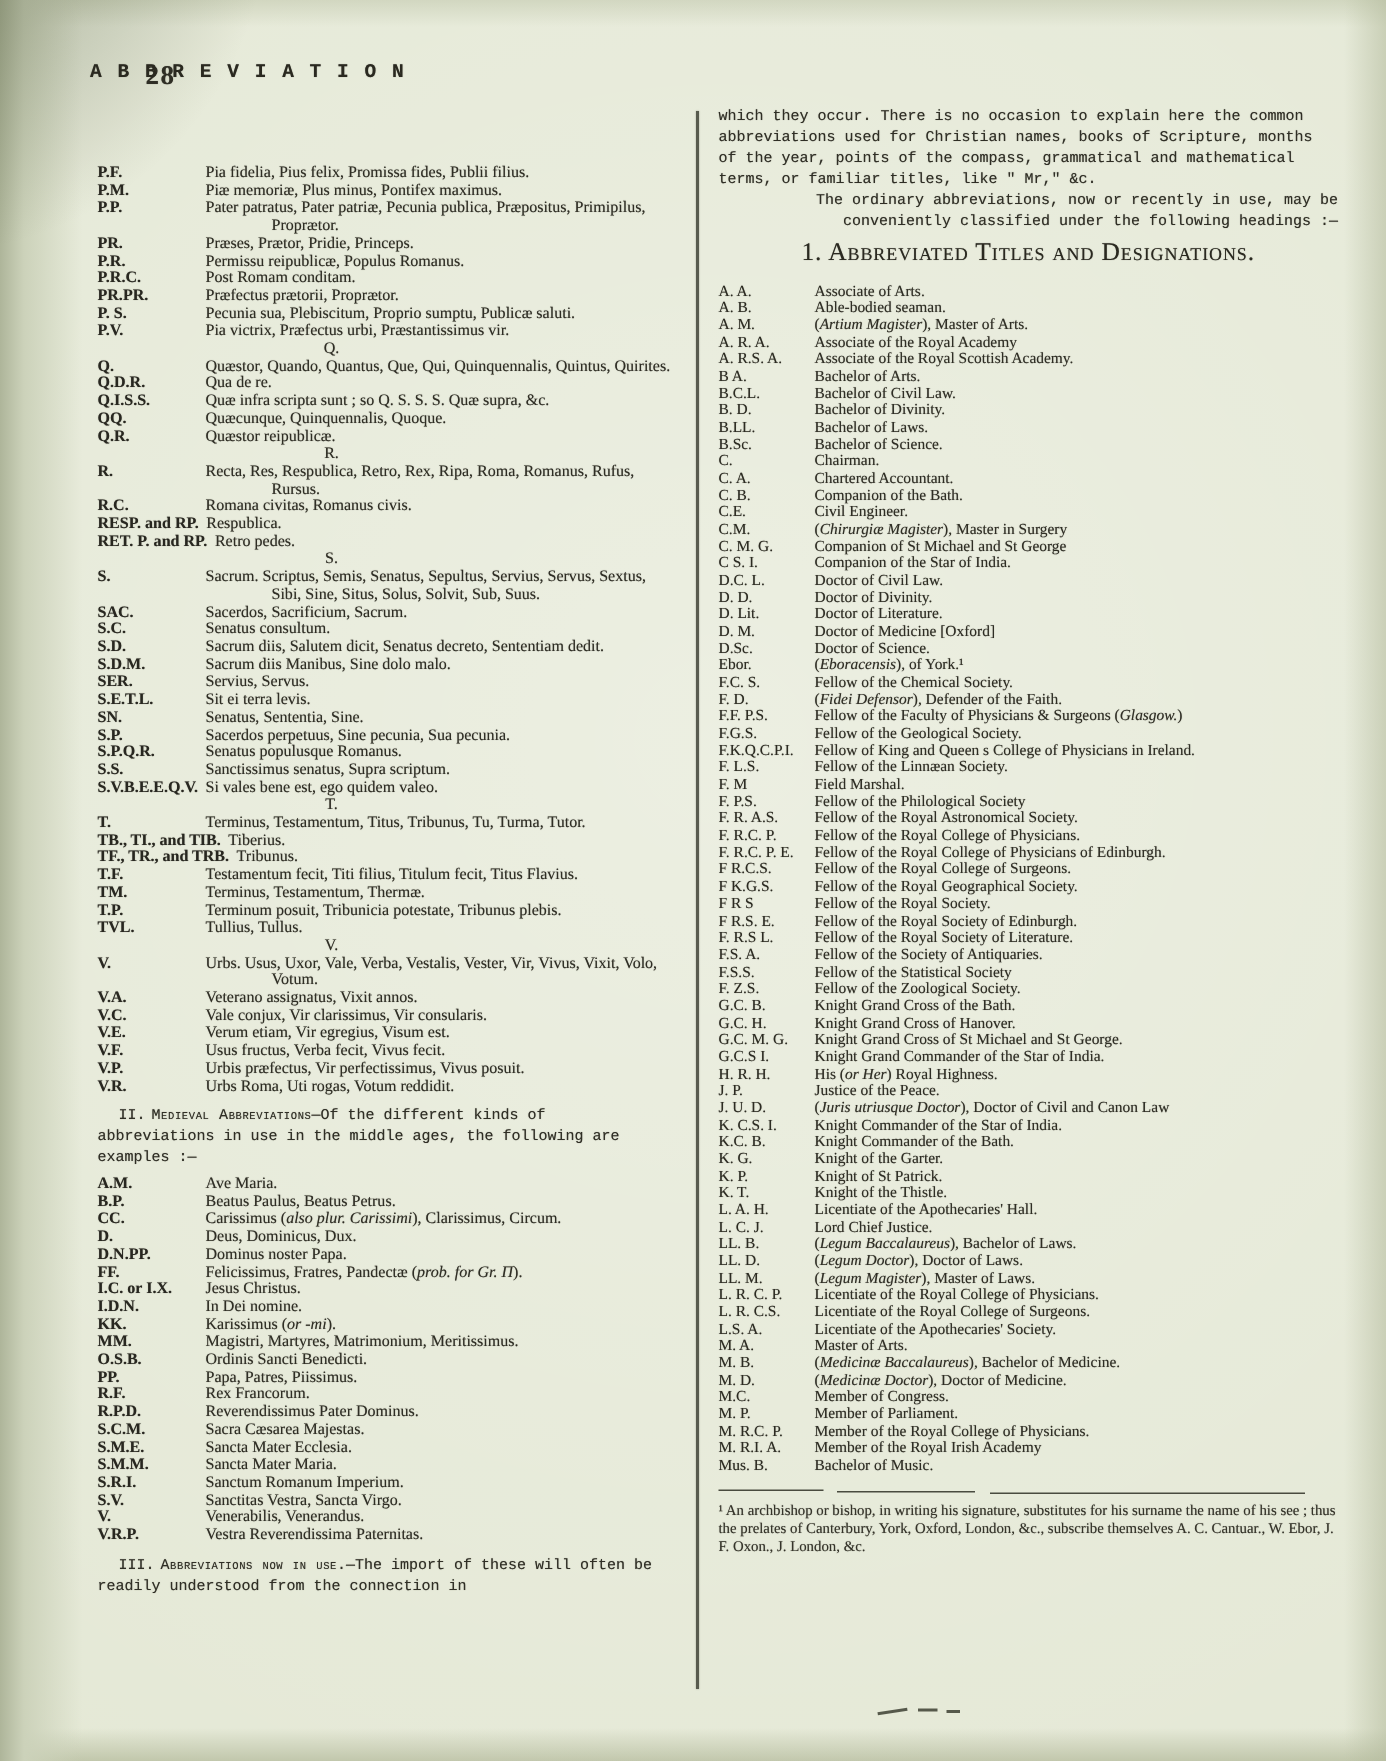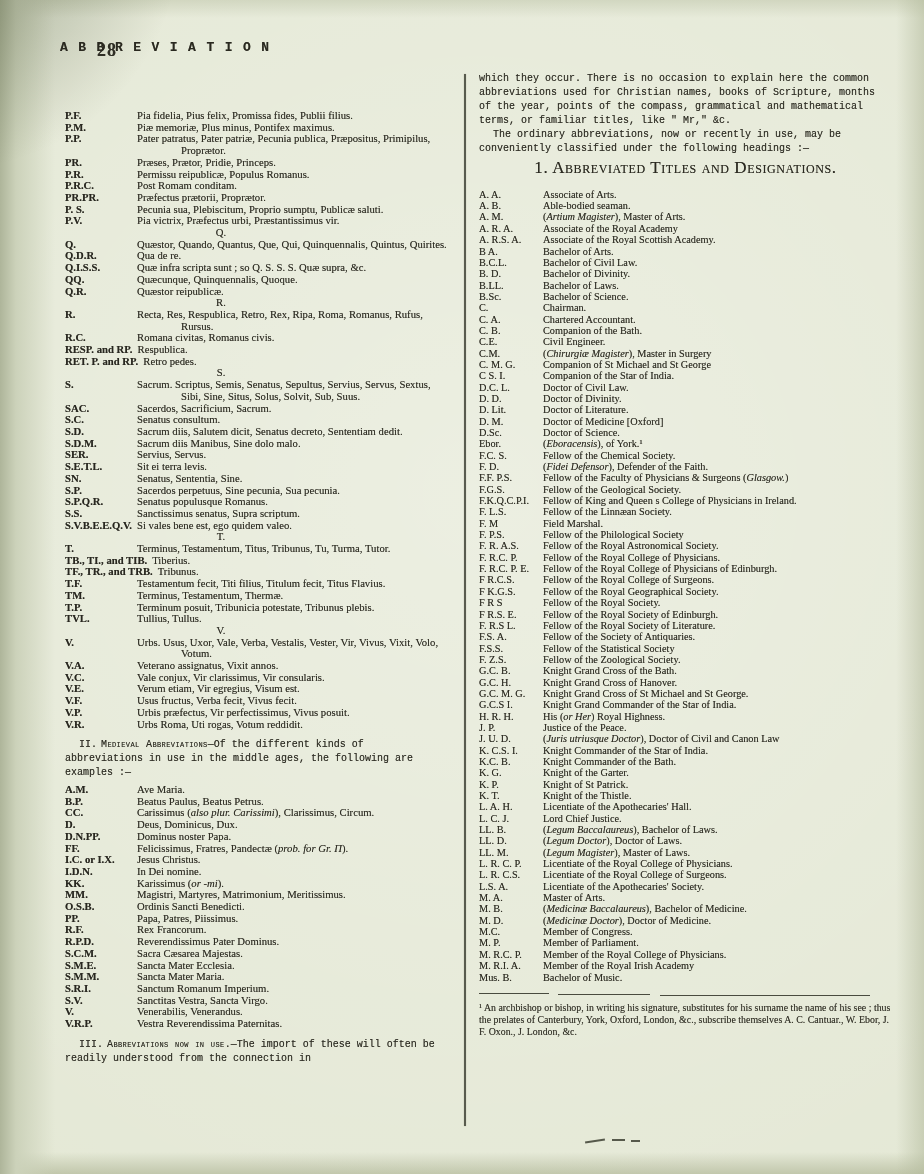--- a/index.html
+++ b/index.html
@@ -229,21 +229,21 @@
         <div class="entry"><span class="abbr">V.R.P.</span><span>Vestra Reverendissima Paternitas.</span></div>
       </div>
 
     <div class="para"><span class="num">III.</span><span class="sc">Abbreviations now in use</span><span>.—The import of these will often be readily understood from the connection in</span></div>
 
   </div>
 
   <div class="col-r txt">
 
     <div class="para noindent">which they occur.  There is no occasion to explain here the common abbreviations used for Christian names, books of Scripture, months of the year, points of the compass, grammatical and mathematical terms, or familiar titles, like " Mr," &amp;c.</div>
-    <div class="para" style="margin-top:0;">The ordinary abbreviations, now or recently in use, may be conveniently classified under the following headings :—</div>
+    <div class="para" style="margin-top:0;text-align:right;">The ordinary abbreviations, now or recently in use, may be conveniently classified under the following headings :—</div>
 
     <div class="heading1">1. Abbreviated Titles and Designations.</div>
 
     <div class="rlist">
 
         <div class="entry"><span class="abbr">A. A.</span><span>Associate of Arts.</span></div>
 
         <div class="entry"><span class="abbr">A. B.</span><span>Able-bodied seaman.</span></div>
 
         <div class="entry"><span class="abbr">A. M.</span><span>(<i>Artium Magister</i>), Master of Arts.</span></div>

